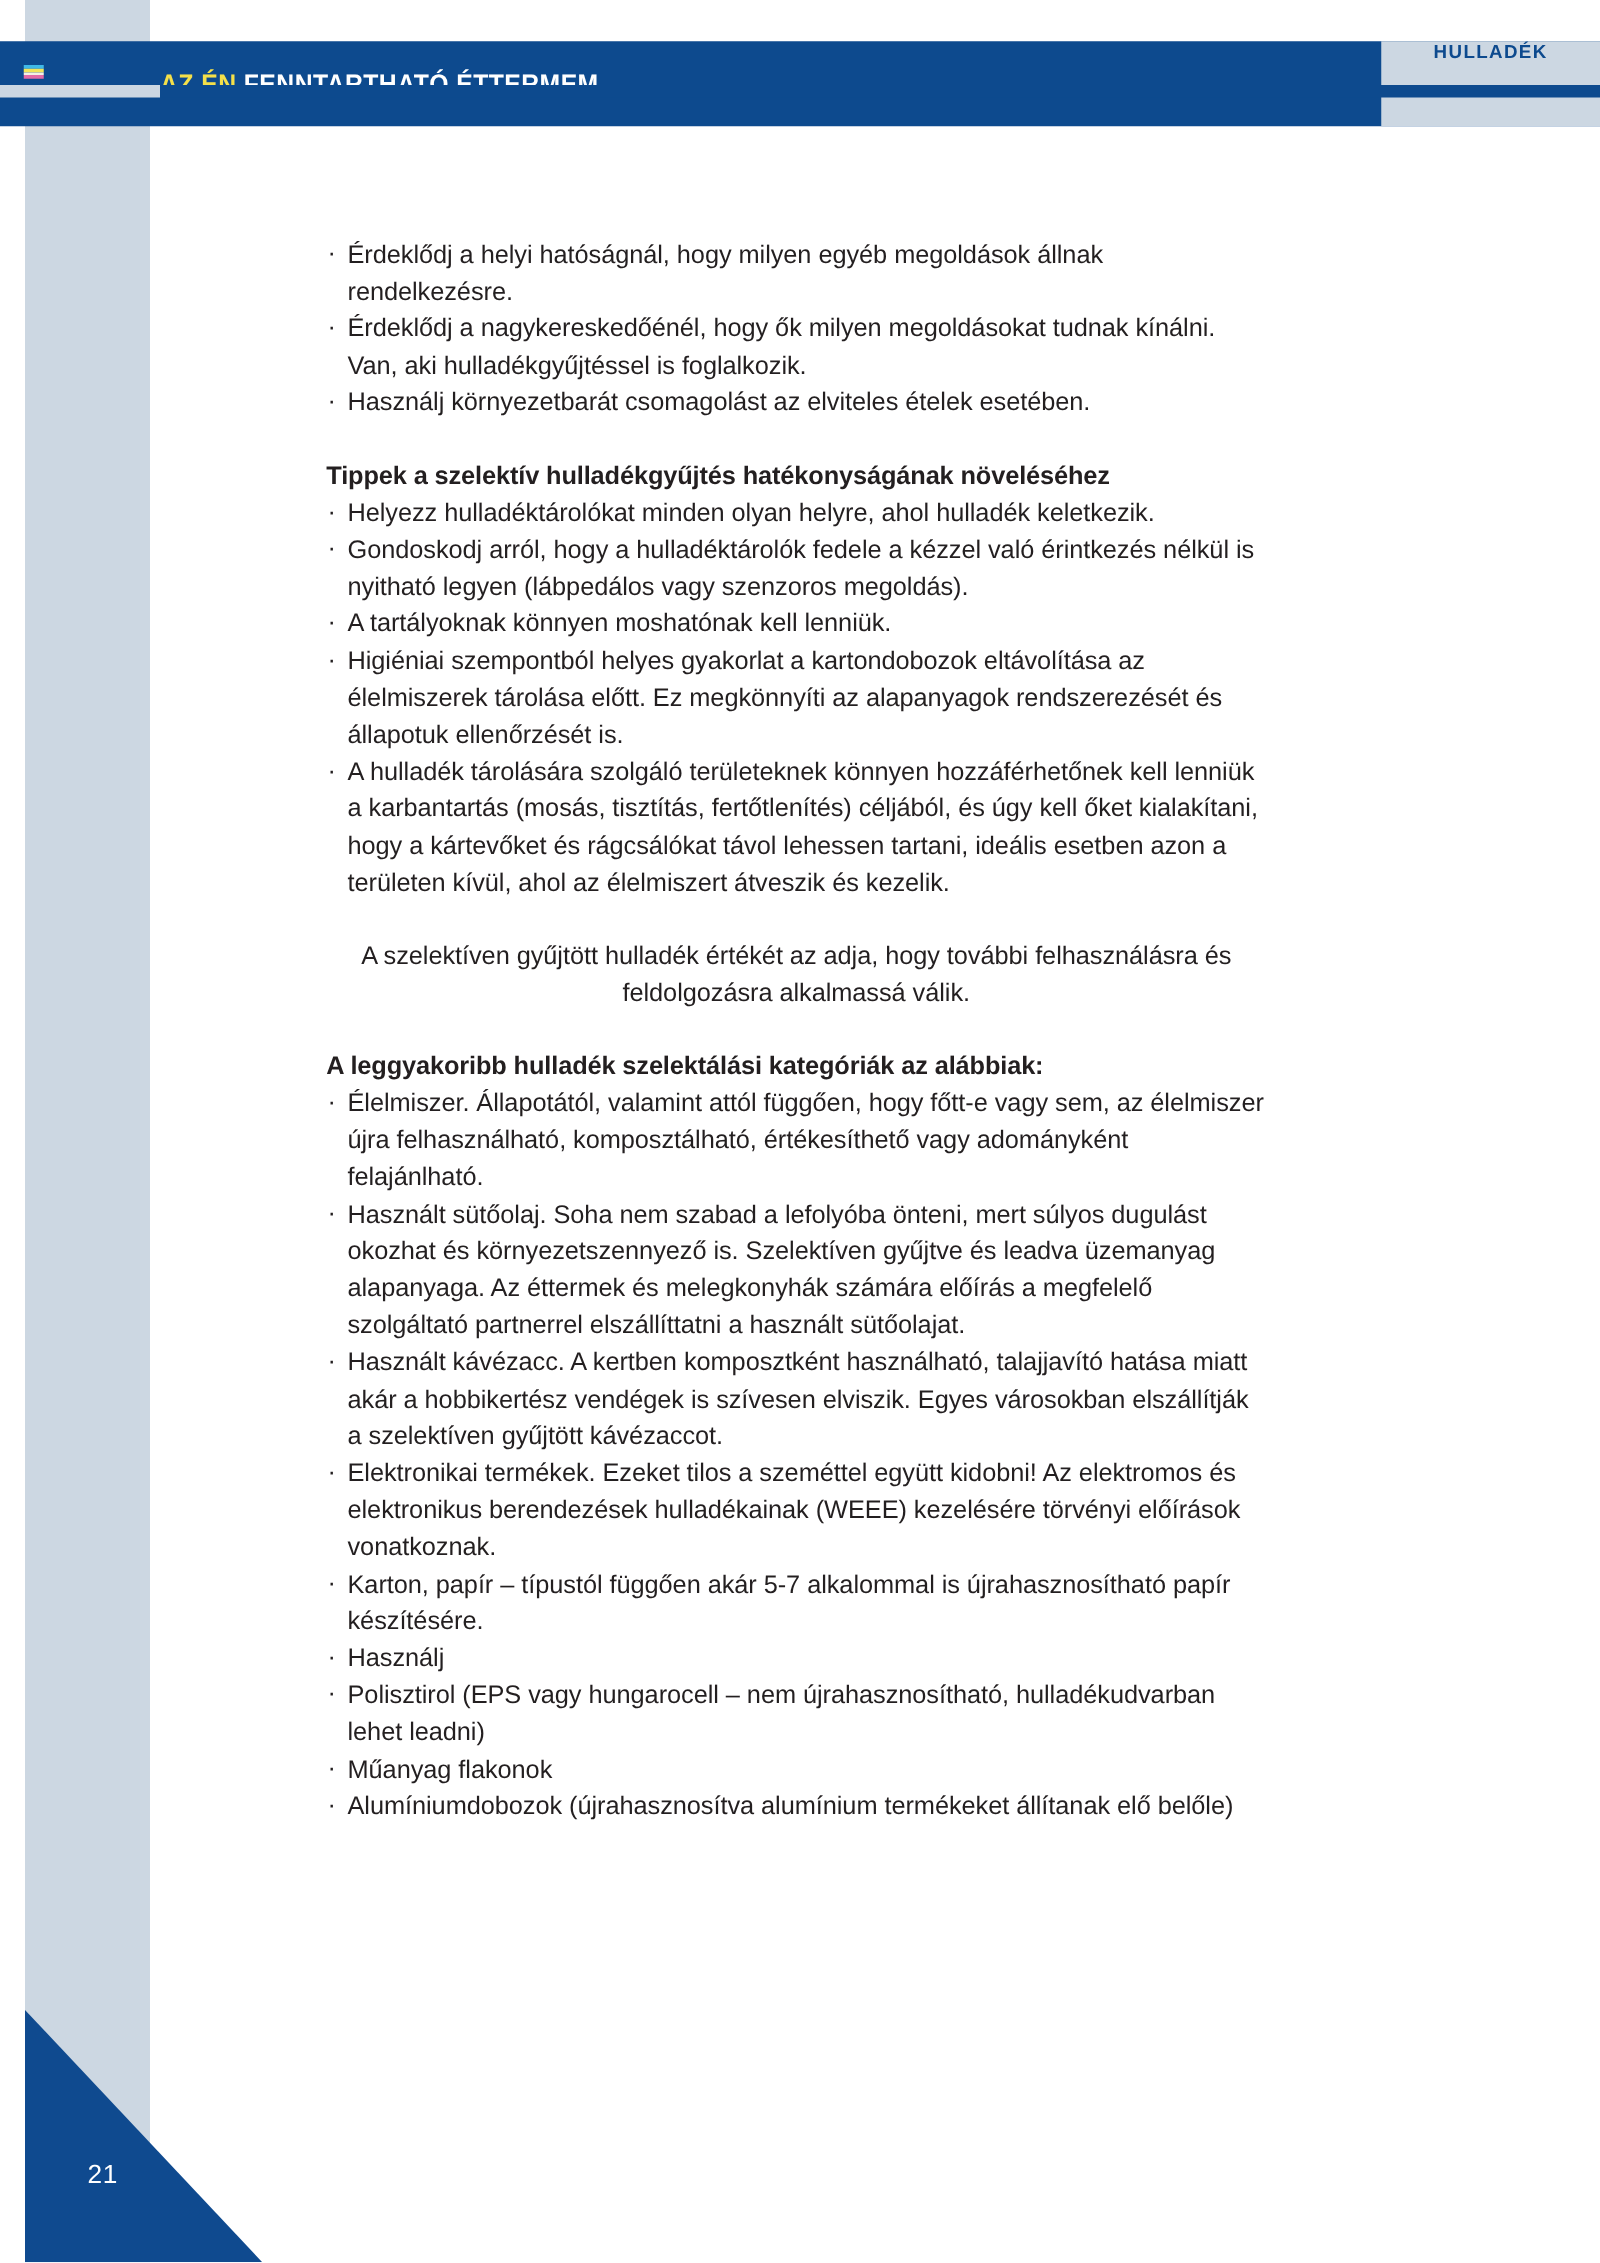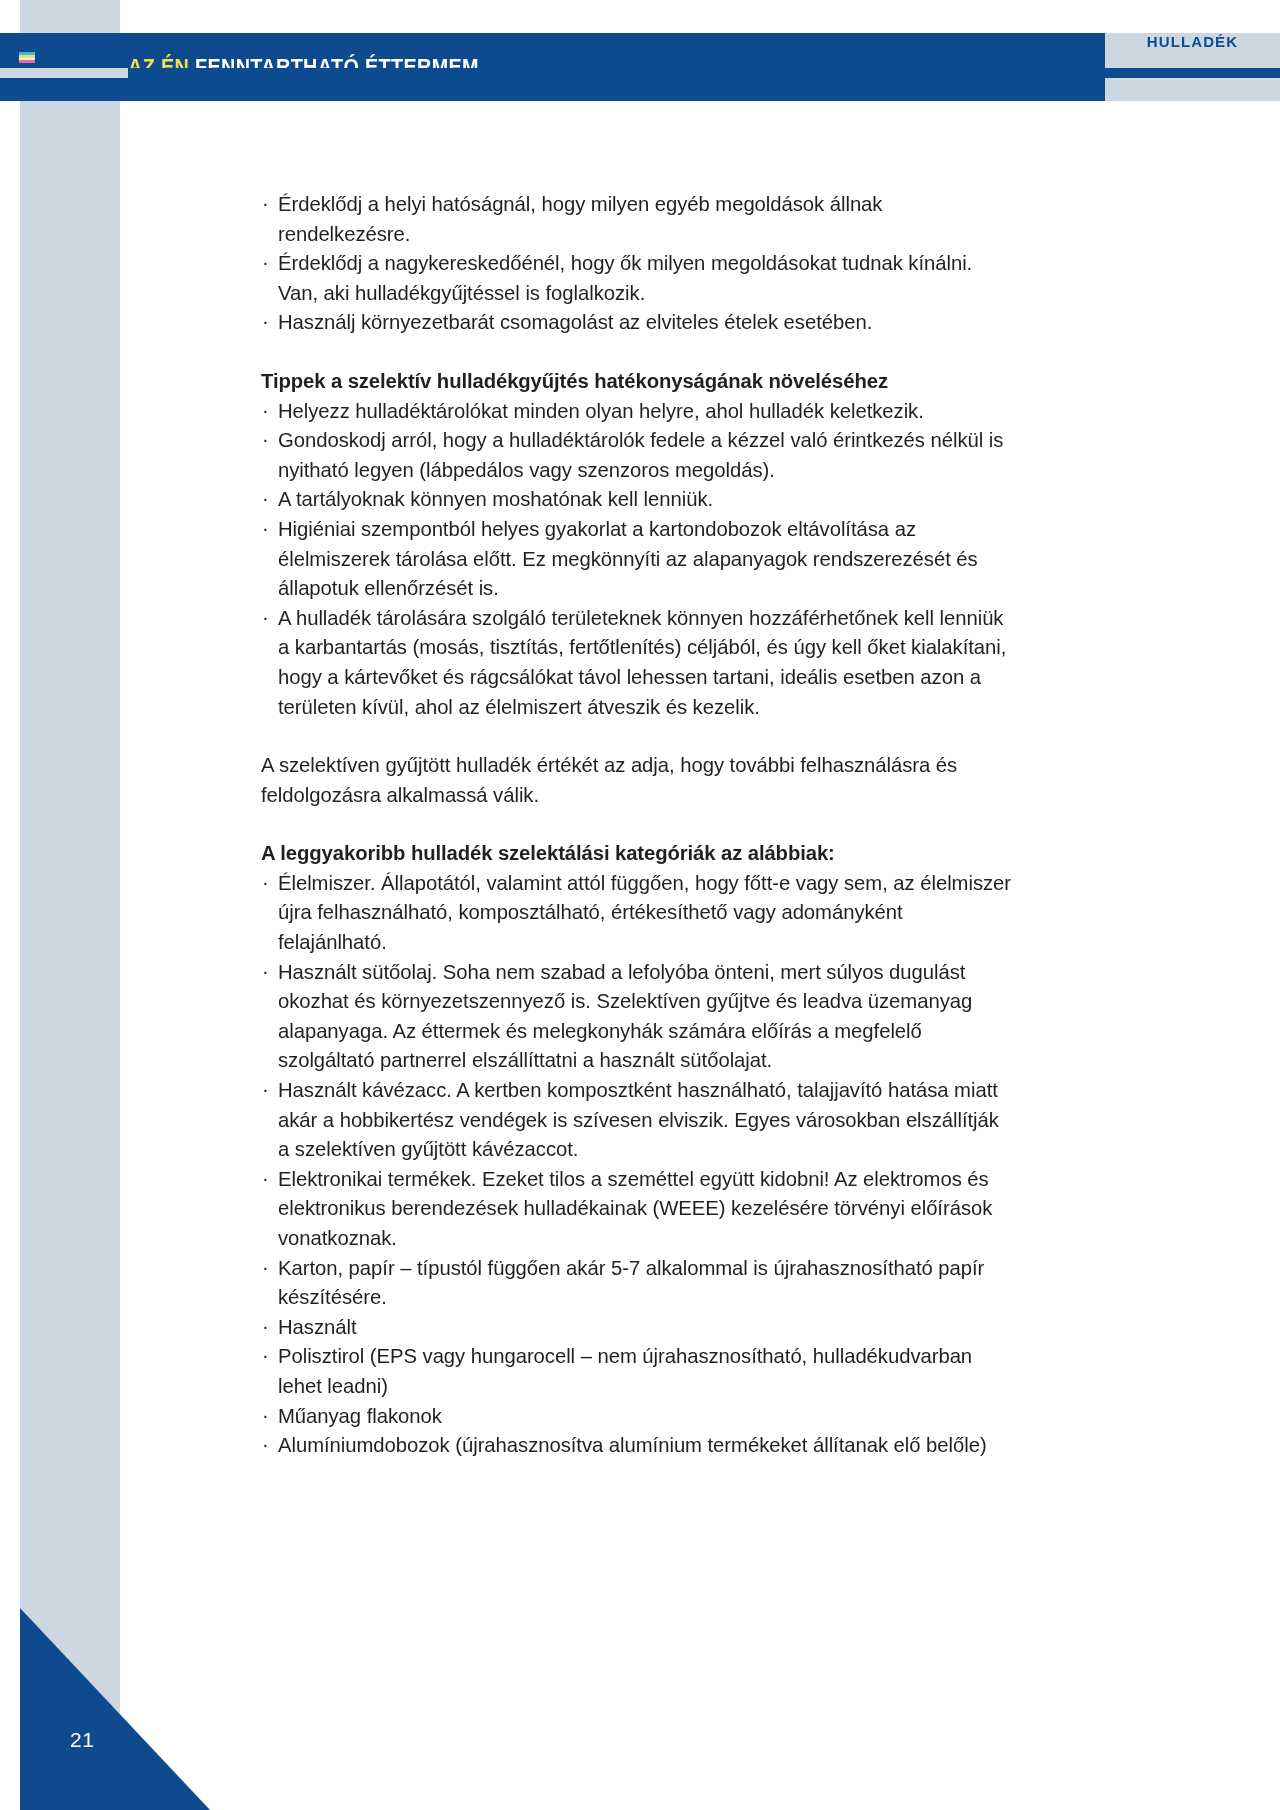--- a/index.html
+++ b/index.html
@@ -156,20 +156,21 @@
     line-height: 29.6px;
     font-weight: 700;
     color: #231f20;
     letter-spacing: -0.1px;
   }
   p.para {
     font-size: 20.3px;
     line-height: 29.6px;
     color: #231f20;
     letter-spacing: -0.05px;
+    text-align: center;
   }
   .gap-lg { height: 29px; }
   .gap-md { height: 29px; }
 </style>
 </head>
 <body>
 
 <div id="page">
 
   <div class="sidebar">
@@ -224,20 +225,20 @@
     <div class="gap-md"></div>
 
     <h2 class="sub-head">A leggyakoribb hulladék szelektálási kategóriák az alábbiak:</h2>
 
     <ul class="bullets">
       <li>Élelmiszer. Állapotától, valamint attól függően, hogy főtt-e vagy sem, az élelmiszer újra felhasználható, komposztálható, értékesíthető vagy adományként felajánlható.</li>
       <li>Használt sütőolaj. Soha nem szabad a lefolyóba önteni, mert súlyos dugulást okozhat és környezetszennyező is. Szelektíven gyűjtve és leadva üzemanyag alapanyaga. Az éttermek és melegkonyhák számára előírás a megfelelő szolgáltató partnerrel elszállíttatni a használt sütőolajat.</li>
       <li>Használt kávézacc. A kertben komposztként használható, talajjavító hatása miatt akár a hobbikertész vendégek is szívesen elviszik. Egyes városokban elszállítják a szelektíven gyűjtött kávézaccot.</li>
       <li>Elektronikai termékek. Ezeket tilos a szeméttel együtt kidobni! Az elektromos és elektronikus berendezések hulladékainak (WEEE) kezelésére törvényi előírások vonatkoznak.</li>
       <li>Karton, papír – típustól függően akár 5-7 alkalommal is újrahasznosítható papír készítésére.</li>
-      <li>Használt</li>
+      <li>Használj</li>
       <li>Polisztirol (EPS vagy hungarocell – nem újrahasznosítható, hulladékudvarban lehet leadni)</li>
       <li>Műanyag flakonok</li>
       <li>Alumíniumdobozok (újrahasznosítva alumínium termékeket állítanak elő belőle)</li>
     </ul>
 
   </div>
 </div>
 
 </body></html>

